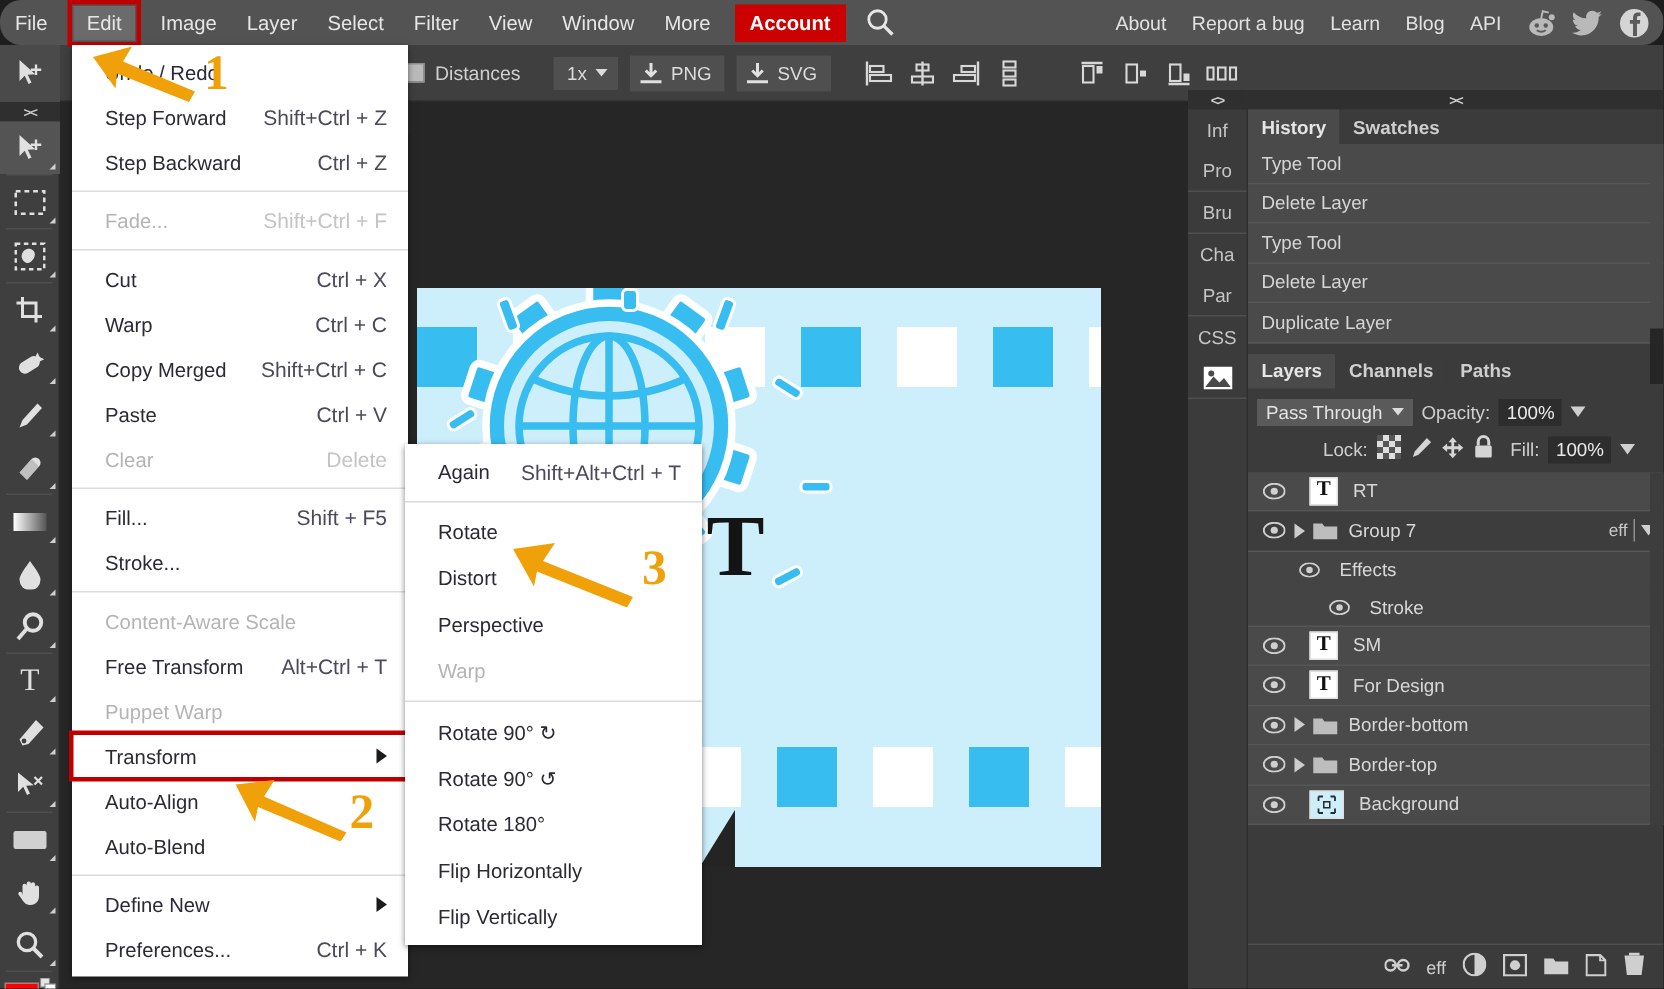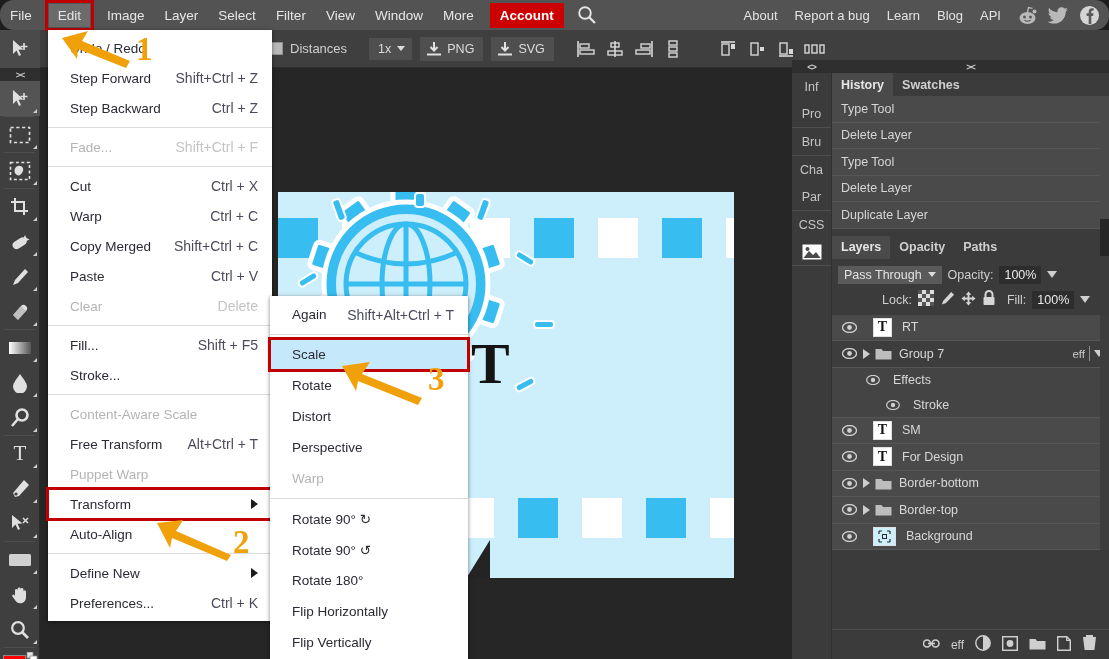--- a/index.html
+++ b/index.html
@@ -686,21 +686,21 @@
       <div class="hist-item">Duplicate Layer</div>
     </div>
     <div id="history-scroll">
       <div id="history-thumb"></div>
     </div>
 
     <div style="height:7px;background:#3b3b3b;"></div>
 
     <div class="tabrow">
       <div class="tab active">Layers</div>
-      <div class="tab">Opacity</div>
+      <div class="tab">Channels</div>
       <div class="tab">Paths</div>
       <div style="flex:1;background:#3b3b3b;"></div>
     </div>
 
     <div id="layers-opts">
       <div class="lo-row">
         <div class="lo-select">
           <span>Pass Through</span>
           <span class="caret-sm"></span>
         </div>
@@ -1108,40 +1108,40 @@
   <div class="mi disabled">
       <span>Puppet Warp</span>
     </div>
   <div class="mi boxed">
       <span>Transform</span>
       <span class="submenu-arrow"></span>
     </div>
   <div class="mi">
       <span>Auto-Align</span>
     </div>
+  <div class="mi">
+      <span>Auto-Blend</span>
+    </div>
   <div class="mi-sep"></div>
   <div class="mi">
       <span>Define New</span>
       <span class="submenu-arrow"></span>
     </div>
   <div class="mi">
       <span>Preferences...</span>
       <span class="sc">Ctrl + K</span>
     </div>
 </div>
 
 <div id="transformmenu">
   <div class="mi">
       <span>Again</span>
       <span class="sc">Shift+Alt+Ctrl + T</span>
     </div>
   <div class="mi-sep"></div>
-  <div class="mi selected boxed">
-      <span>Scale</span>
-    </div>
   <div class="mi">
       <span>Rotate</span>
     </div>
   <div class="mi">
       <span>Distort</span>
     </div>
   <div class="mi">
       <span>Perspective</span>
     </div>
   <div class="mi disabled">

